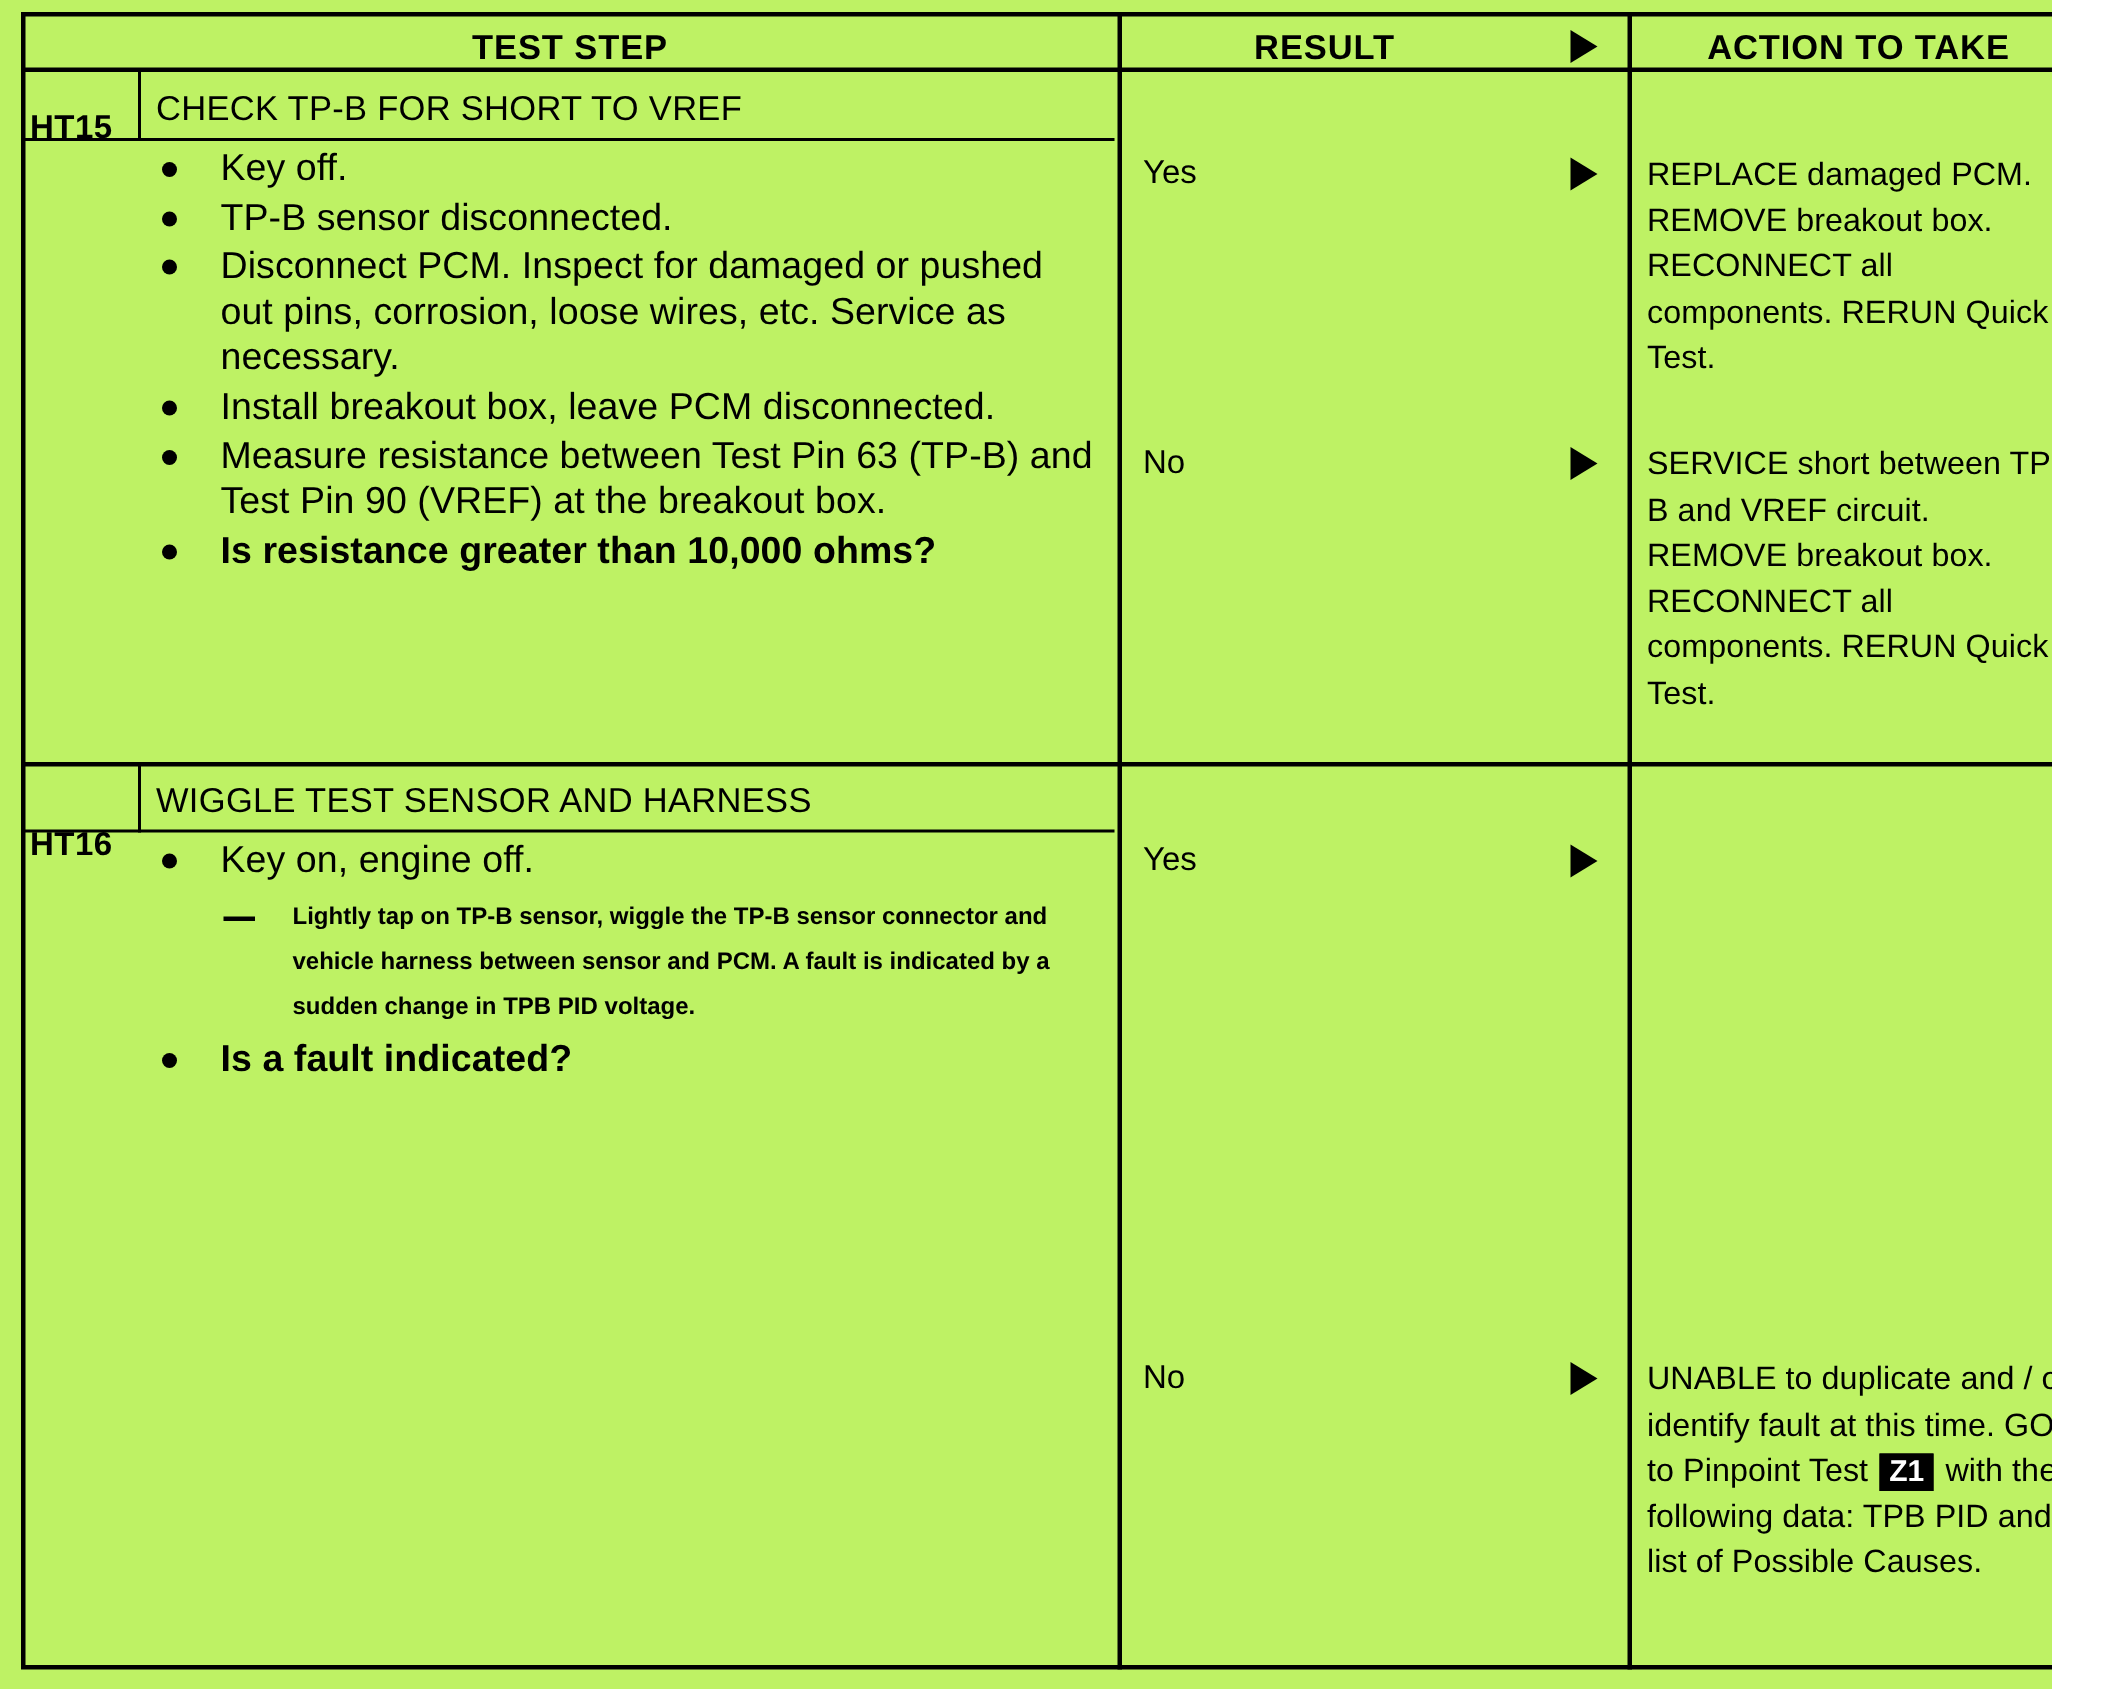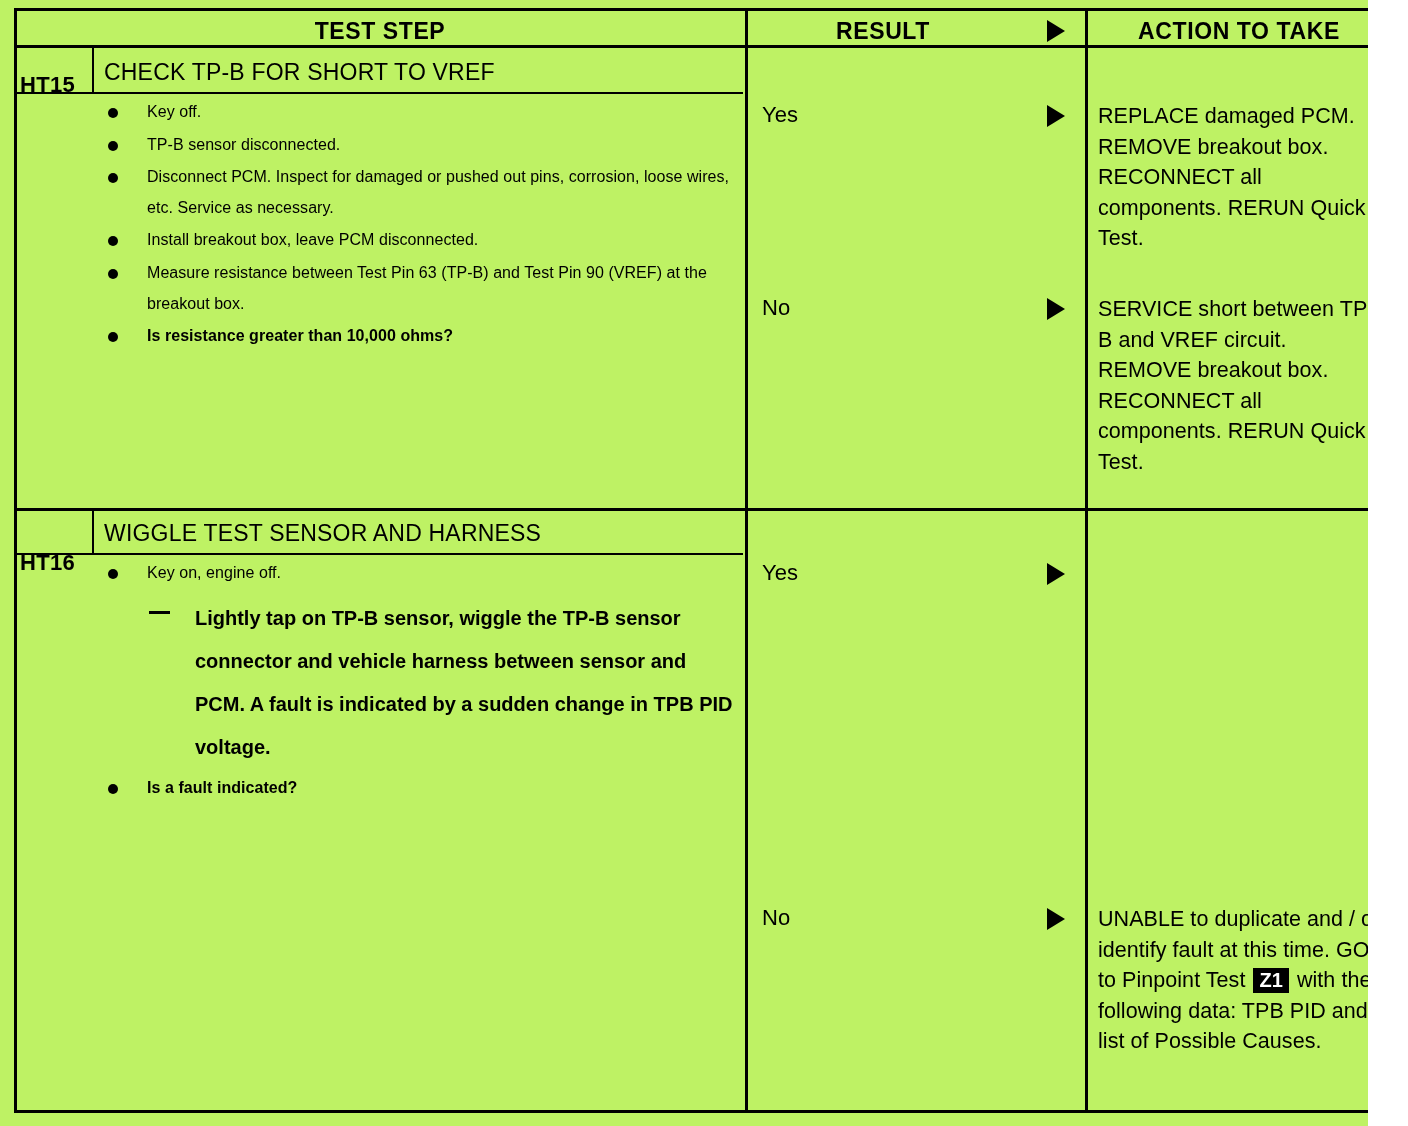--- a/index.html
+++ b/index.html
@@ -99,21 +99,21 @@
     width: 630px;
   }
   #steps1 { top: 97px; }
   #steps2 { top: 558px; }
 
   .bullet-row {
     position: relative;
     display: block;
     padding-left: 44px;
     margin-bottom: 2px;
-    font-size: 16px;
+    font-size: 25px;
     line-height: 30.6px;
     letter-spacing: 0.05px;
   }
   .bullet-row .dot {
     position: absolute;
     left: 5px;
     top: 11px;
     width: 10px;
     height: 10px;
     border-radius: 50%;
@@ -122,22 +122,22 @@
   .bullet-row.strong { font-weight: bold; }
 
   
   .dash-row {
     position: relative;
     display: block;
     margin-left: 44px;
     padding-left: 48px;
     margin-top: 8px;
     margin-bottom: 4px;
-    font-size: 20px;
-    line-height: 43px;
+    font-size: 16px;
+    line-height: 30px;
     font-weight: bold;
   }
   .dash-row .dash {
     position: absolute;
     left: 2px;
     top: 14px;
     width: 21px;
     height: 3px;
     background: #000;
   }

